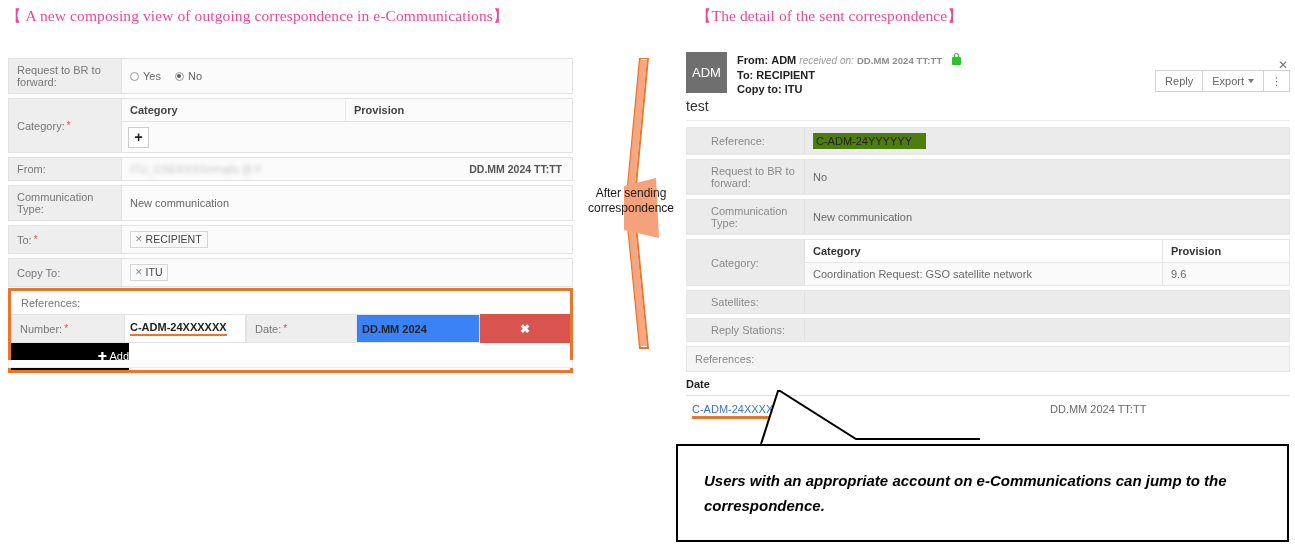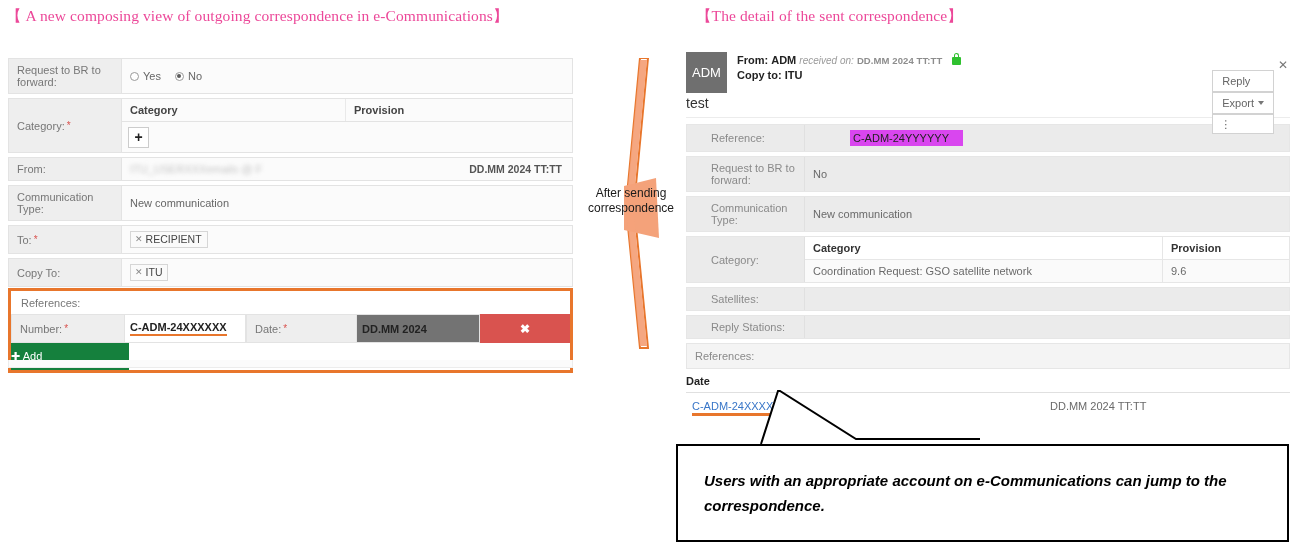--- a/index.html
+++ b/index.html
@@ -197,21 +197,21 @@
     border-right: none;
     padding: 6px 0 6px 8px;
     box-sizing: border-box;
     color: #777;
     font-size: 11px;
     display: flex; align-items: center;
   }
   .ref-inp2 {
     flex: 1 1 auto;
     border: 1px solid #e3e3e3;
-    background: #737373;
+    background: #3b82f6;
     padding: 6px 5px;
     box-sizing: border-box;
     font-size: 11px;
     color: #222;
     font-weight: bold;
     display: flex; align-items: center;
   }
   .ref-del {
     flex: 0 0 90px;
     background: #d9534f;
@@ -224,25 +224,25 @@
   }
   .uline-orange {
     border-bottom: 2.5px solid #e8762c;
     padding-bottom: 0px;
     display: inline-block;
     line-height: 13px;
   }
   .add-row { display: flex; padding: 0; }
   .add-btn {
     width: 118px;
-    background: #15803d;
+    background: #000000;
     color: #fff;
     font-size: 11px;
     padding: 7px 0;
-    text-align: left;
+    text-align: right;
     font-weight: normal;
   }
   .bottom-strip {
     position: absolute;
     left: 8px;
     top: 360px;
     width: 565px;
     height: 8px;
     background: #fbfbfb;
     border: 1px solid #ececec;
@@ -308,24 +308,23 @@
   .det-subject {
     font-size: 14px;
     color: #333;
     margin: 2px 0 0 0;
     padding-bottom: 6px;
   }
   .hr-light { border-top: 1px solid #ececec; margin-bottom: 6px; }
 
   .det-actions {
     position: absolute;
-    right: 16px;
+    right: 0;
     top: 24px;
     display: flex;
-    flex-direction: column;
   }
   .btn {
     border: 1px solid #d2d2d2;
     background: #fff;
     color: #666;
     font-size: 11px;
     padding: 4px 9px;
     margin-left: -1px;
     display: flex;
     align-items: center;
@@ -370,25 +369,24 @@
     flex: 1 1 auto;
     background: #ebebeb;
     padding: 5px 8px;
     box-sizing: border-box;
     color: #6a6a6a;
     font-size: 11px;
     display: flex; align-items: center;
     min-width: 0;
   }
   .dval .inputbox {
-    background: #d946ef;
+    background: #4d7c0f;
     color: #222;
     padding: 2px 14px 2px 3px;
     font-size: 11px;
-    margin-left: 37px;
   }
   .drow.cat2 { background: #fff; align-items: stretch; }
   .drow.cat2 .dlbl { align-items: center; }
   .dcat { flex: 1 1 auto; display: flex; flex-direction: column; background: #fff; }
   .dcat-head { display: flex; border-bottom: 1px solid #e6e6e6; }
   .dcat-head > div { padding: 5px 8px; font-weight: bold; font-size: 11px; color: #333; }
   .dcat-body { display: flex; background: #fafafa; }
   .dcat-body > div { padding: 5px 8px; font-size: 11px; color: #6a6a6a; }
   .dc1 { flex: 1 1 auto; }
   .dc2 { flex: 0 0 110px; border-left: 1px solid #e6e6e6; }
@@ -582,20 +580,24 @@
     <div class="avatar">ADM</div>
     <div class="det-meta">
       <div class="ln">
         <b>From:</b>
         <b>ADM</b>
         <span class="recv">received on:</span>
         <span class="recv-val">DD.MM 2024 TT:TT</span>
         <span class="lock"></span>
       </div>
       <div class="ln">
+        <b>To:</b>
+        <b>RECIPIENT</b>
+      </div>
+      <div class="ln">
         <b>Copy to:</b>
         <b>ITU</b>
       </div>
     </div>
 
     <div class="close-x">✕</div>
     <div class="det-actions">
       <div class="btn">
         <span>Reply</span>
       </div>

